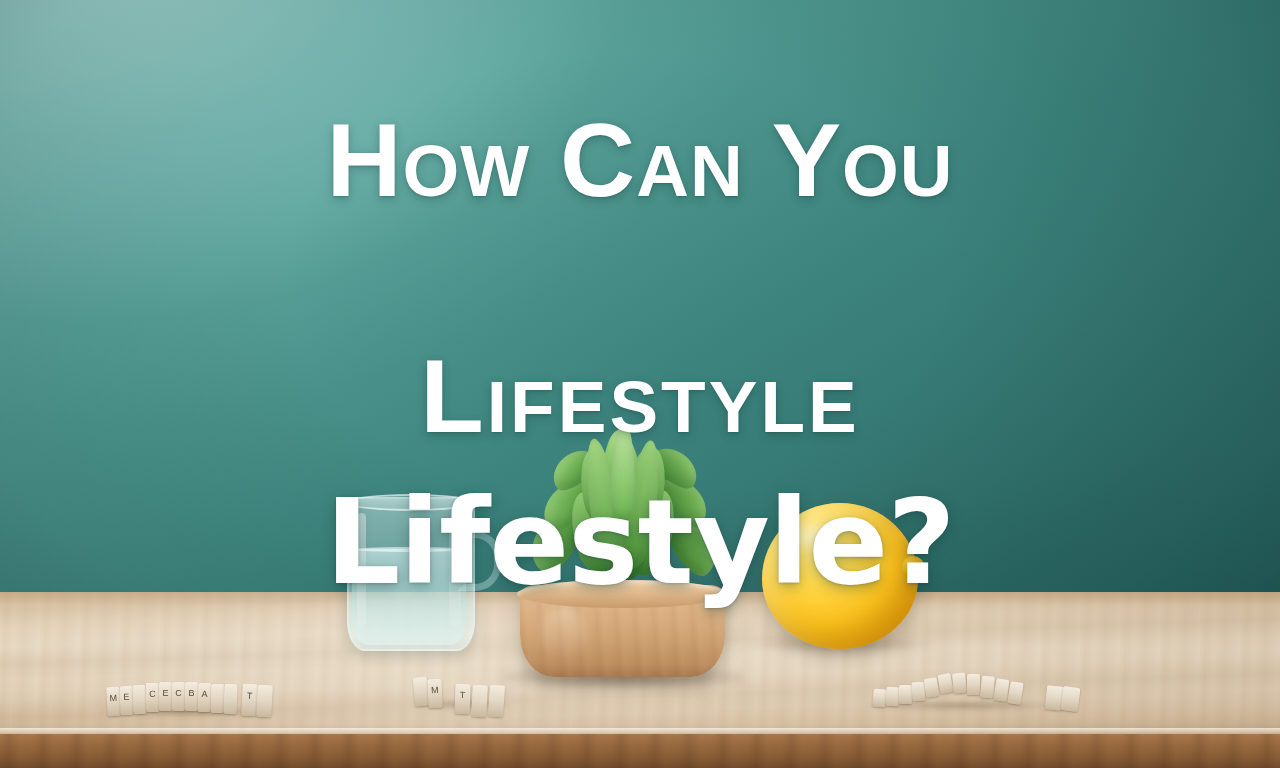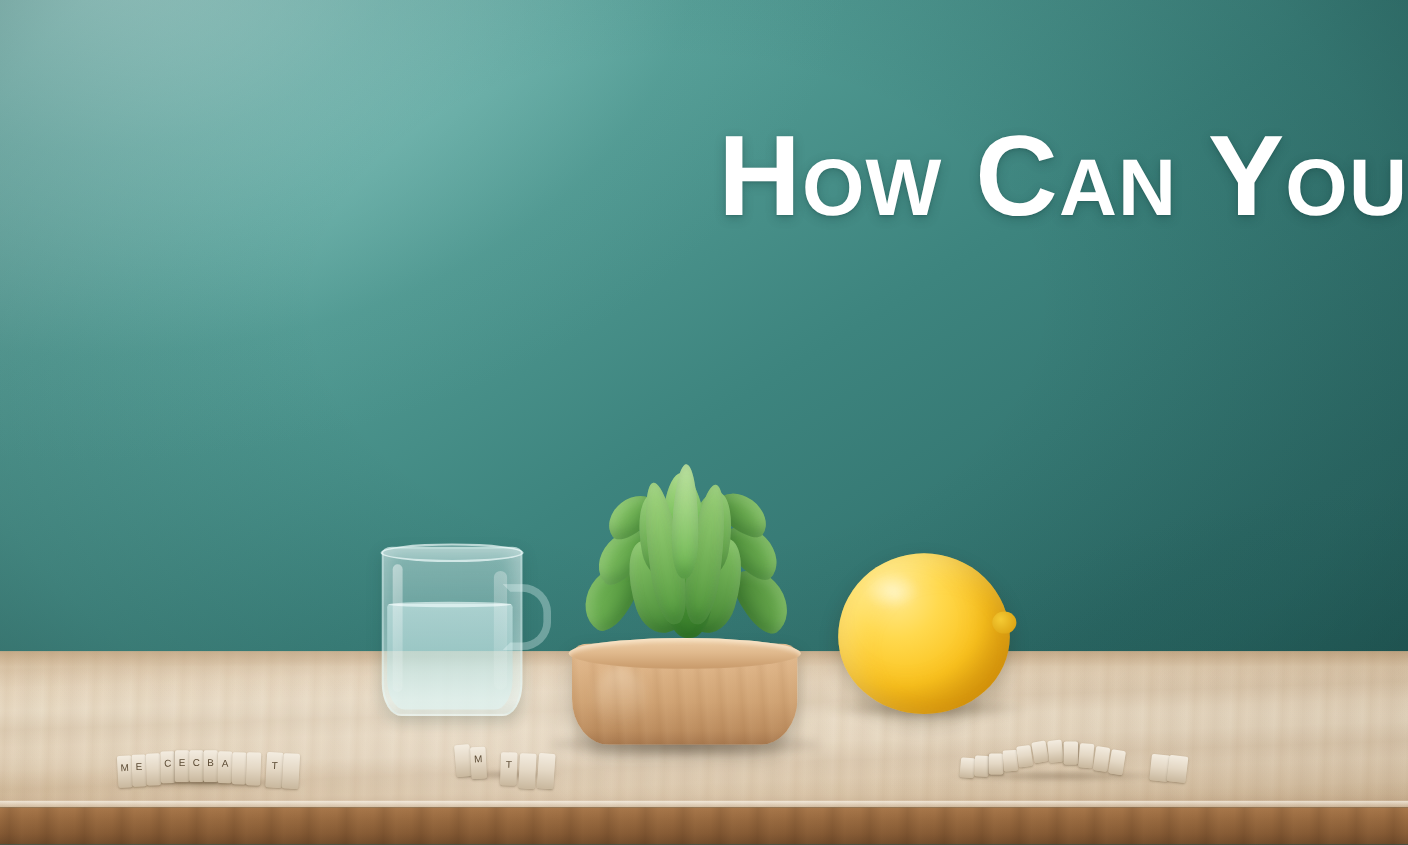--- a/index.html
+++ b/index.html
@@ -255,21 +255,21 @@
     border-radius: 50%;
     background: radial-gradient(ellipse, rgba(70,50,24,0.30) 0%, rgba(70,50,24,0) 72%);
     filter: blur(2px);
   }
 
   
   .headline {
     position: absolute;
     left: 0; top: 0;
     width: 1280px; height: 604px;
-    text-align: right;
+    text-align: center;
     pointer-events: none;
   }
   .hl-line {
     position: absolute;
     left: 0;
     width: 1280px;
     color: #ffffff;
     white-space: nowrap;
     text-shadow: 0 3px 10px rgba(18,56,54,0.30), 0 1px 2px rgba(18,56,54,0.22);
   }
@@ -386,15 +386,17 @@
     <div class="tile" style="left:967px; top:674px; width:13px; height:21px; transform:rotate(0deg);"></div>
     <div class="tile" style="left:981px; top:676px; width:13px; height:22px; transform:rotate(5deg);"></div>
     <div class="tile" style="left:995px; top:679px; width:13px; height:22px; transform:rotate(8deg);"></div>
     <div class="tile" style="left:1009px; top:682px; width:13px; height:22px; transform:rotate(9deg);"></div>
     <div class="tile" style="left:1046px; top:686px; width:17px; height:24px; transform:rotate(6deg);"></div>
     <div class="tile" style="left:1062px; top:687px; width:17px; height:24px; transform:rotate(7deg);"></div>
   </div>
 
   <div class="headline">
     <div class="hl-line hl-caps hl1">How Can You</div>
+    <div class="hl-line hl-caps hl3">Lifestyle</div>
+    <div class="hl-line hl4">Lifestyle?</div>
   </div>
 
 </div>
 
 </body></html>

